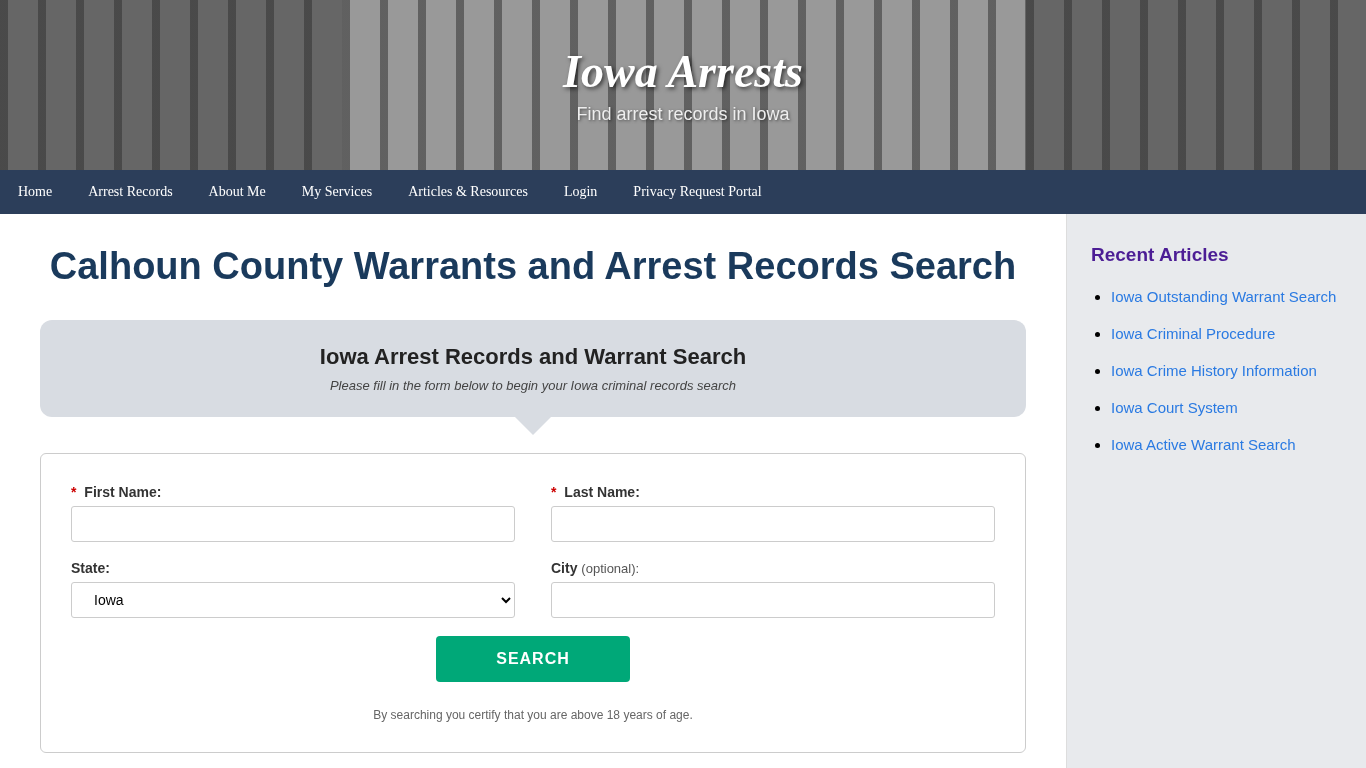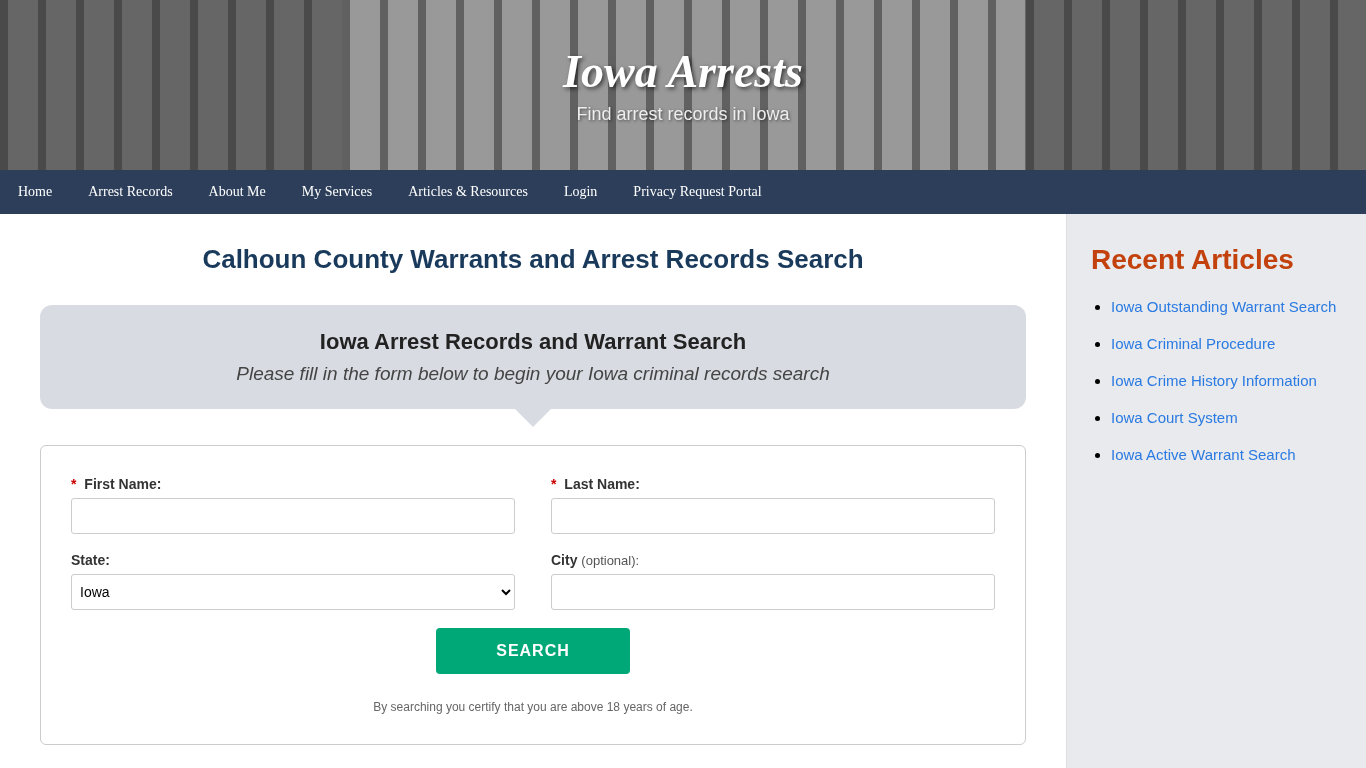--- a/index.html
+++ b/index.html
@@ -94,21 +94,21 @@
       min-height: 600px;
     }
 
     
     .content {
       flex: 1;
       padding: 30px 40px;
       background: #fff;
     }
     .page-title {
-      font-size: 26px;
+      font-size: 38px;
       font-weight: bold;
       color: #1a3a5c;
       text-align: center;
       margin-bottom: 30px;
       line-height: 1.2;
     }
 
     
     .search-box {
       background: #d8dce2;
@@ -120,21 +120,21 @@
     }
     .search-box-title {
       font-size: 22px;
       font-weight: bold;
       color: #222;
       margin-bottom: 8px;
     }
     .search-box-subtitle {
       font-style: italic;
       color: #444;
-      font-size: 19px;
+      font-size: 13px;
     }
     
     .search-box::after {
       content: '';
       position: absolute;
       bottom: -18px;
       left: 50%;
       transform: translateX(-50%);
       border-left: 18px solid transparent;
       border-right: 18px solid transparent;
@@ -176,21 +176,21 @@
     }
     .form-input {
       border: 1px solid #ccc;
       padding: 8px 10px;
       font-size: 14px;
       border-radius: 3px;
       height: 36px;
     }
     .form-select {
       border: 1px solid #ccc;
-      padding: 8px 4px;
+      padding: 8px 18px;
       font-size: 14px;
       border-radius: 3px;
       height: 36px;
       background: #fff;
     }
     .search-btn-row {
       text-align: center;
       margin-top: 10px;
     }
     .search-btn {
@@ -213,22 +213,22 @@
     }
 
     
     .sidebar {
       width: 300px;
       background: #e8eaed;
       padding: 30px 24px;
       border-left: 1px solid #ddd;
     }
     .sidebar-title {
-      font-size: 28px;
-      color: #c2410c;
+      font-size: 19px;
+      color: #4c1d95;
       font-weight: 600;
       margin-bottom: 20px;
     }
     .sidebar-list {
       list-style: disc;
       padding-left: 20px;
     }
     .sidebar-list li {
       margin-bottom: 16px;
     }

